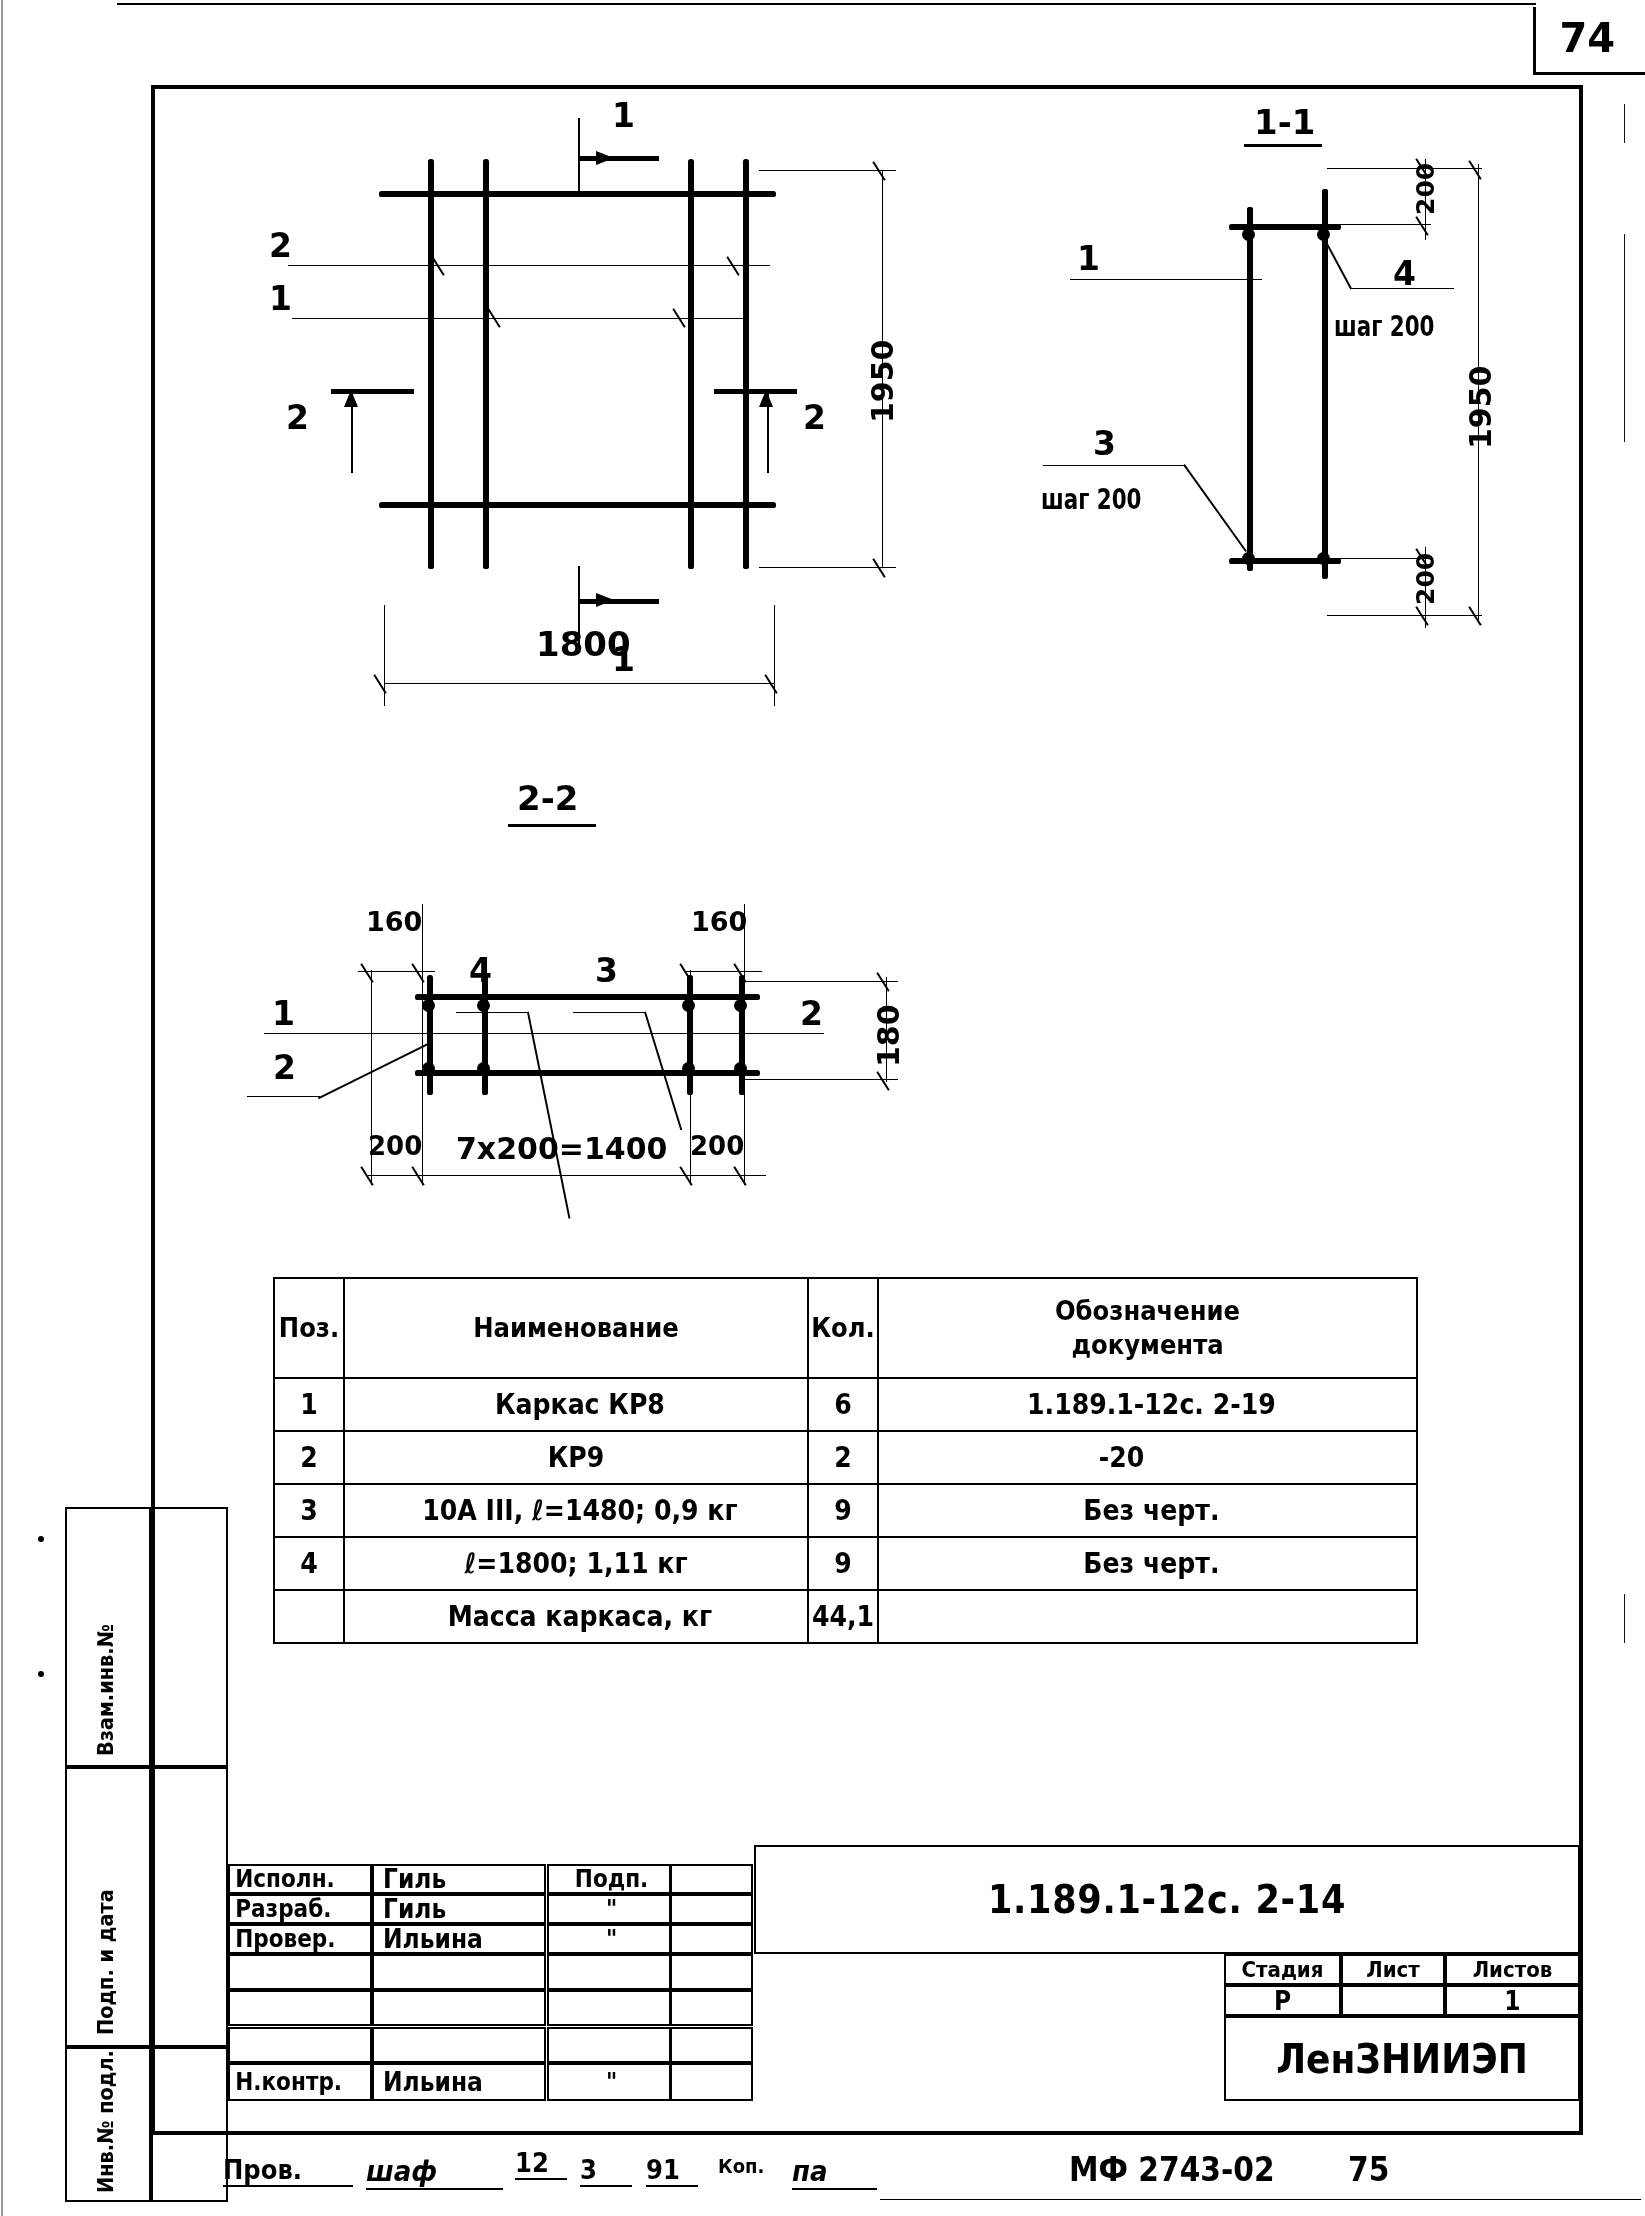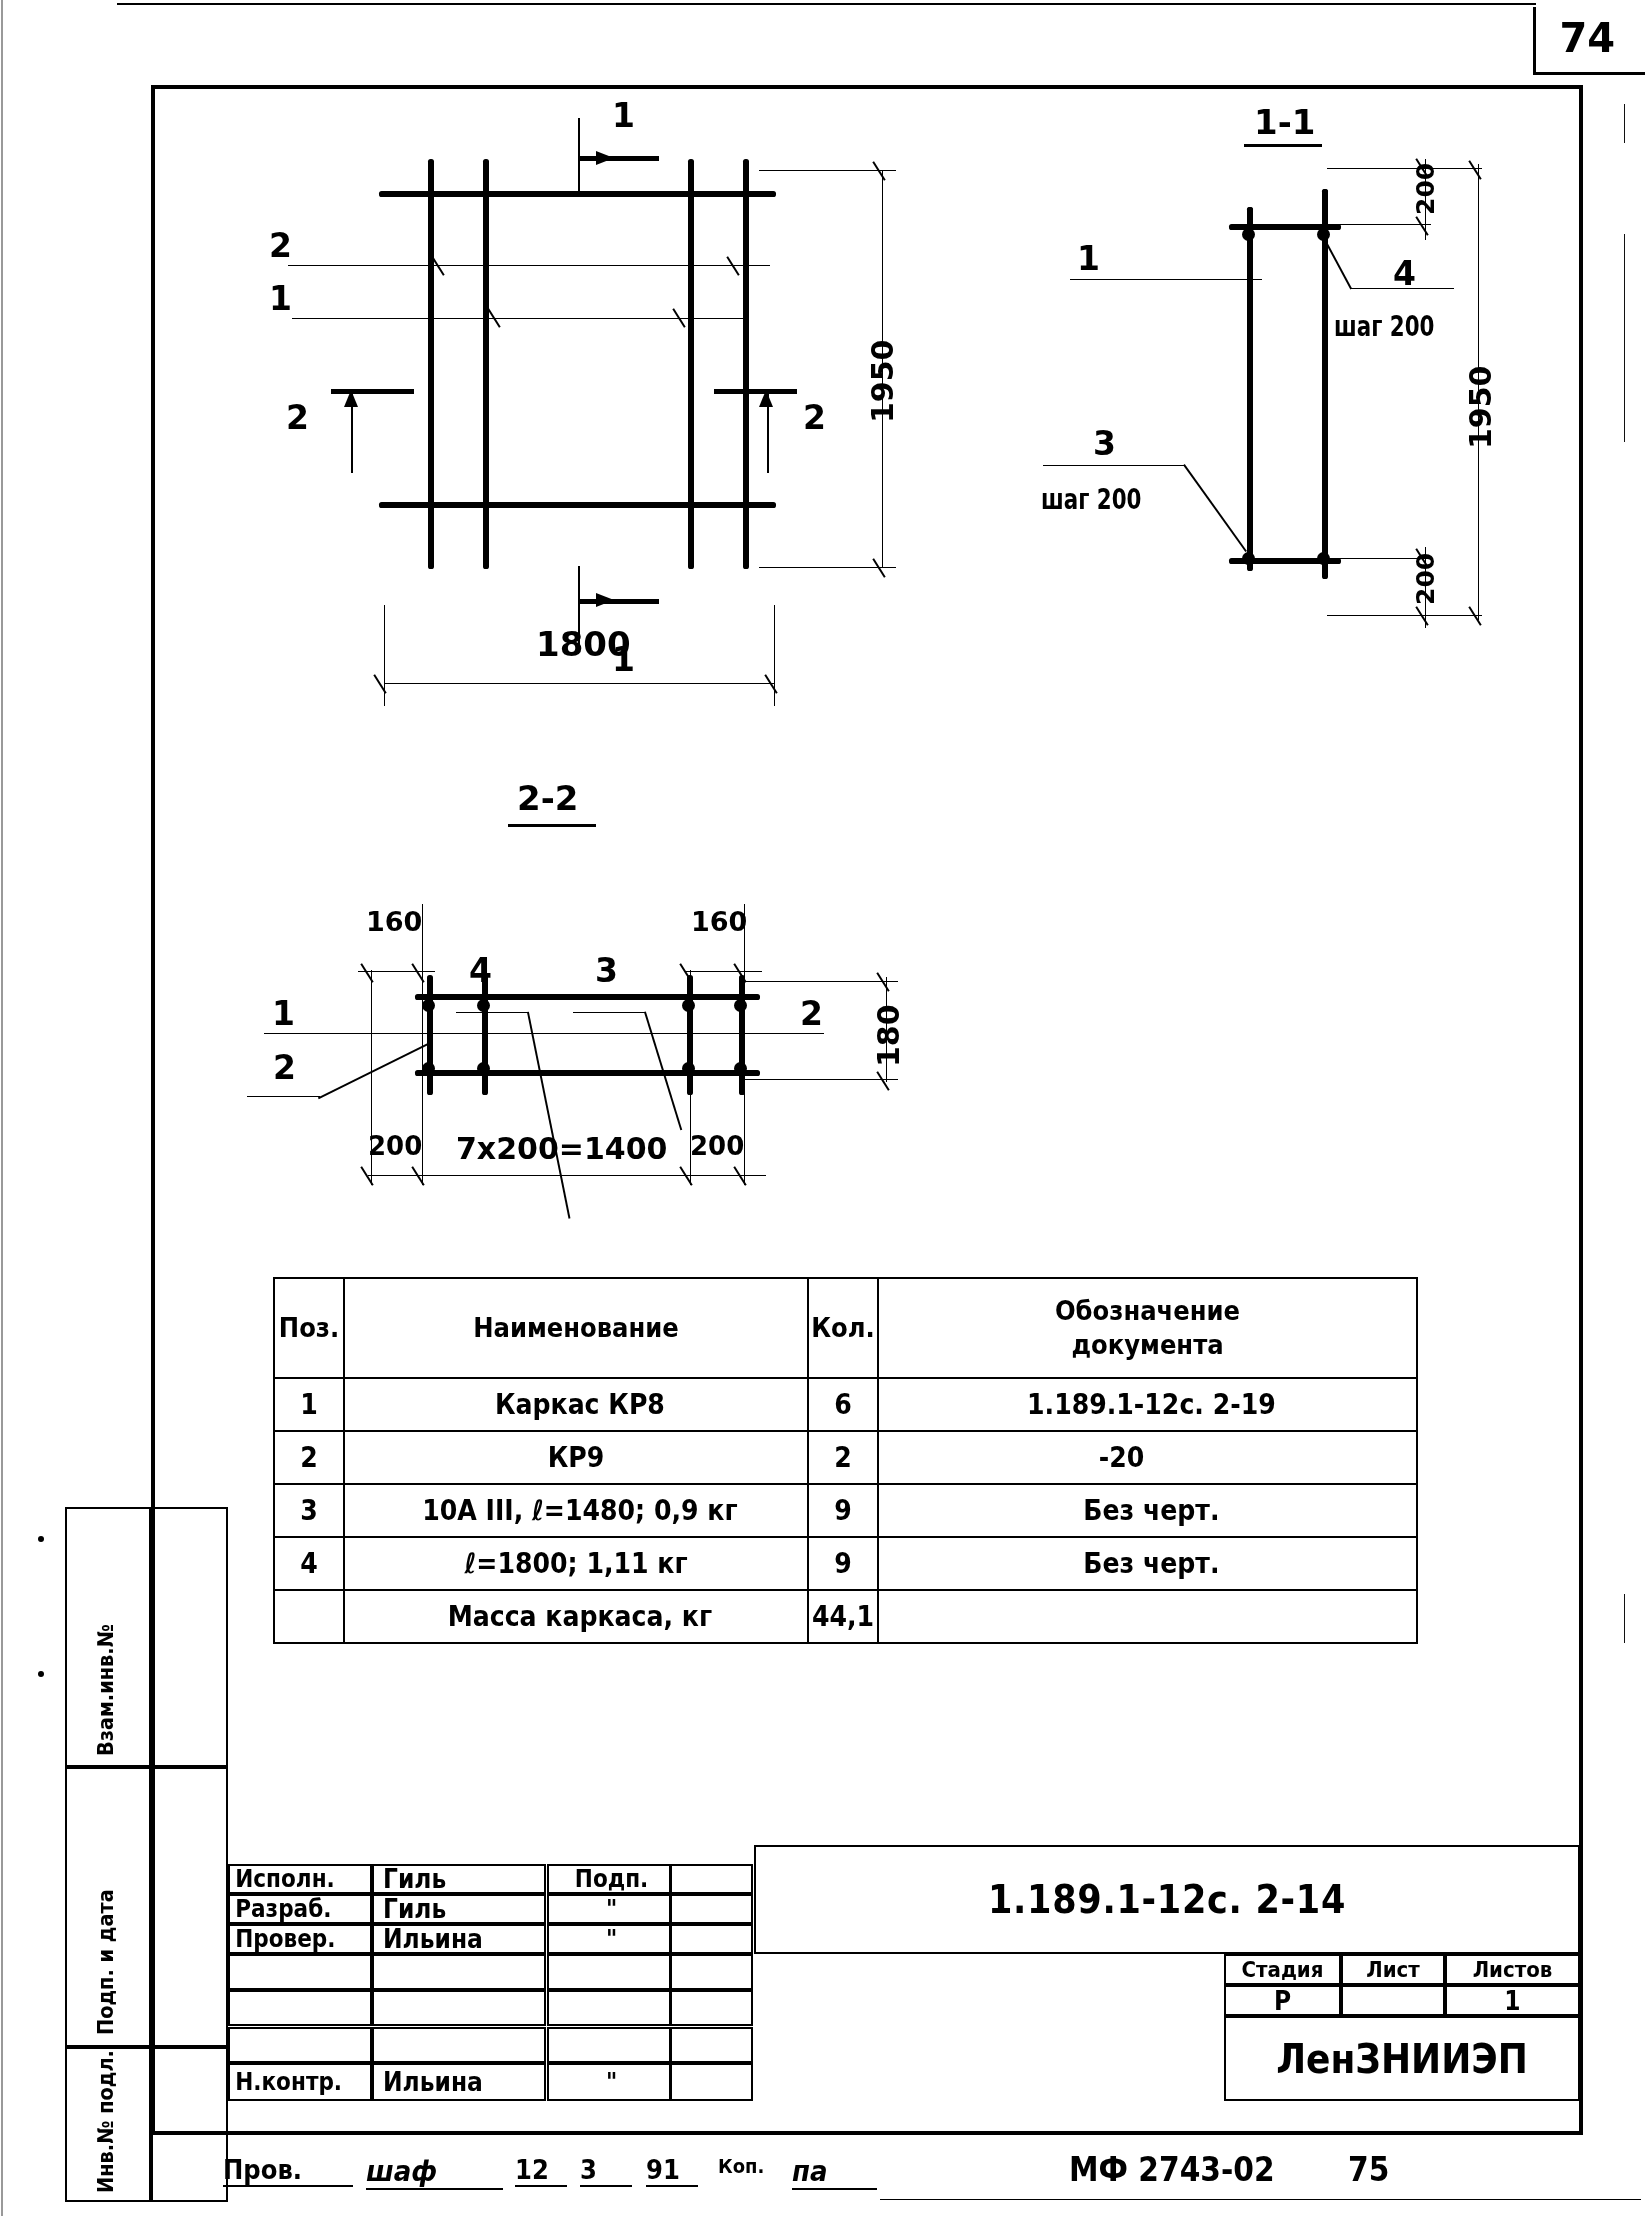--- a/index.html
+++ b/index.html
@@ -428,21 +428,21 @@
     <div class="tbcell tb-c" style="left:1073px;top:121px;width:117px;height:31px;font-size:26px;">Р</div>
     <div class="tbcell tb-c" style="left:1190px;top:121px;width:104px;height:31px;font-size:26px;"></div>
     <div class="tbcell tb-c" style="left:1294px;top:121px;width:135px;height:31px;font-size:26px;">1</div>
 
     <div class="tbcell tb-c" style="left:1073px;top:152px;width:356px;height:85px;font-size:40px;letter-spacing:0px;">ЛенЗНИИЭП</div>
   </div>
 
   <div id="bottomstrip">
     <div class="bs uline" style="left:72px;top:17px;font-size:27px;width:130px;">Пров.</div>
     <div class="bs uline" style="left:215px;top:17px;font-size:29px;font-style:italic;width:137px;">шаф</div>
-    <div class="bs uline" style="left:364px;top:17px;font-size:27px;width:52px;">12</div>
+    <div class="bs uline" style="left:364px;top:10px;font-size:27px;width:52px;">12</div>
     <div class="bs uline" style="left:429px;top:17px;font-size:27px;width:52px;">3</div>
     <div class="bs uline" style="left:495px;top:17px;font-size:27px;width:52px;">91</div>
     <div class="bs" style="left:567px;top:17px;font-size:20px;">Коп.</div>
     <div class="bs uline" style="left:641px;top:17px;font-size:29px;font-style:italic;width:85px;">па</div>
     <div class="bs" style="left:918px;top:13px;font-size:33px;">МФ 2743-02</div>
     <div class="bs" style="left:1197px;top:13px;font-size:33px;">75</div>
     <div class="hl-thin" style="left:729px;top:62px;width:761px;"></div>
   </div>
 
   <div class="vl-thin" style="left:1624px;top:104px;height:39px;background:#111;"></div>

